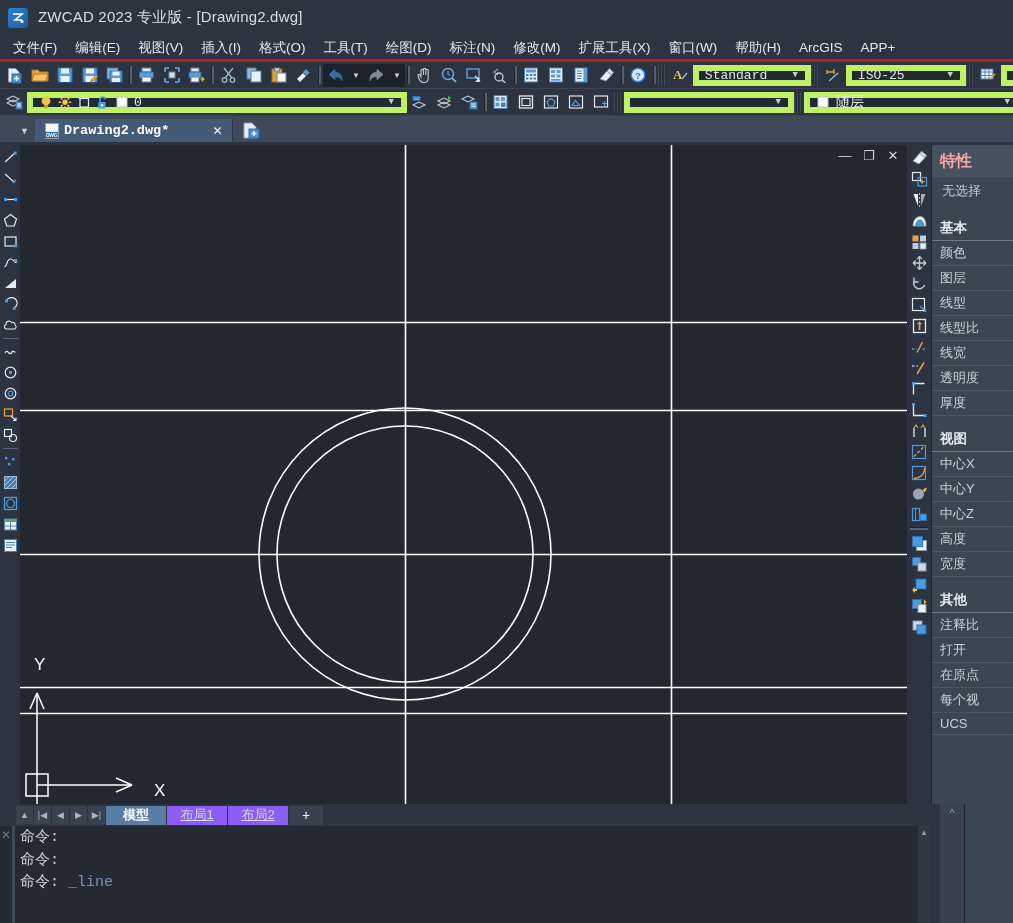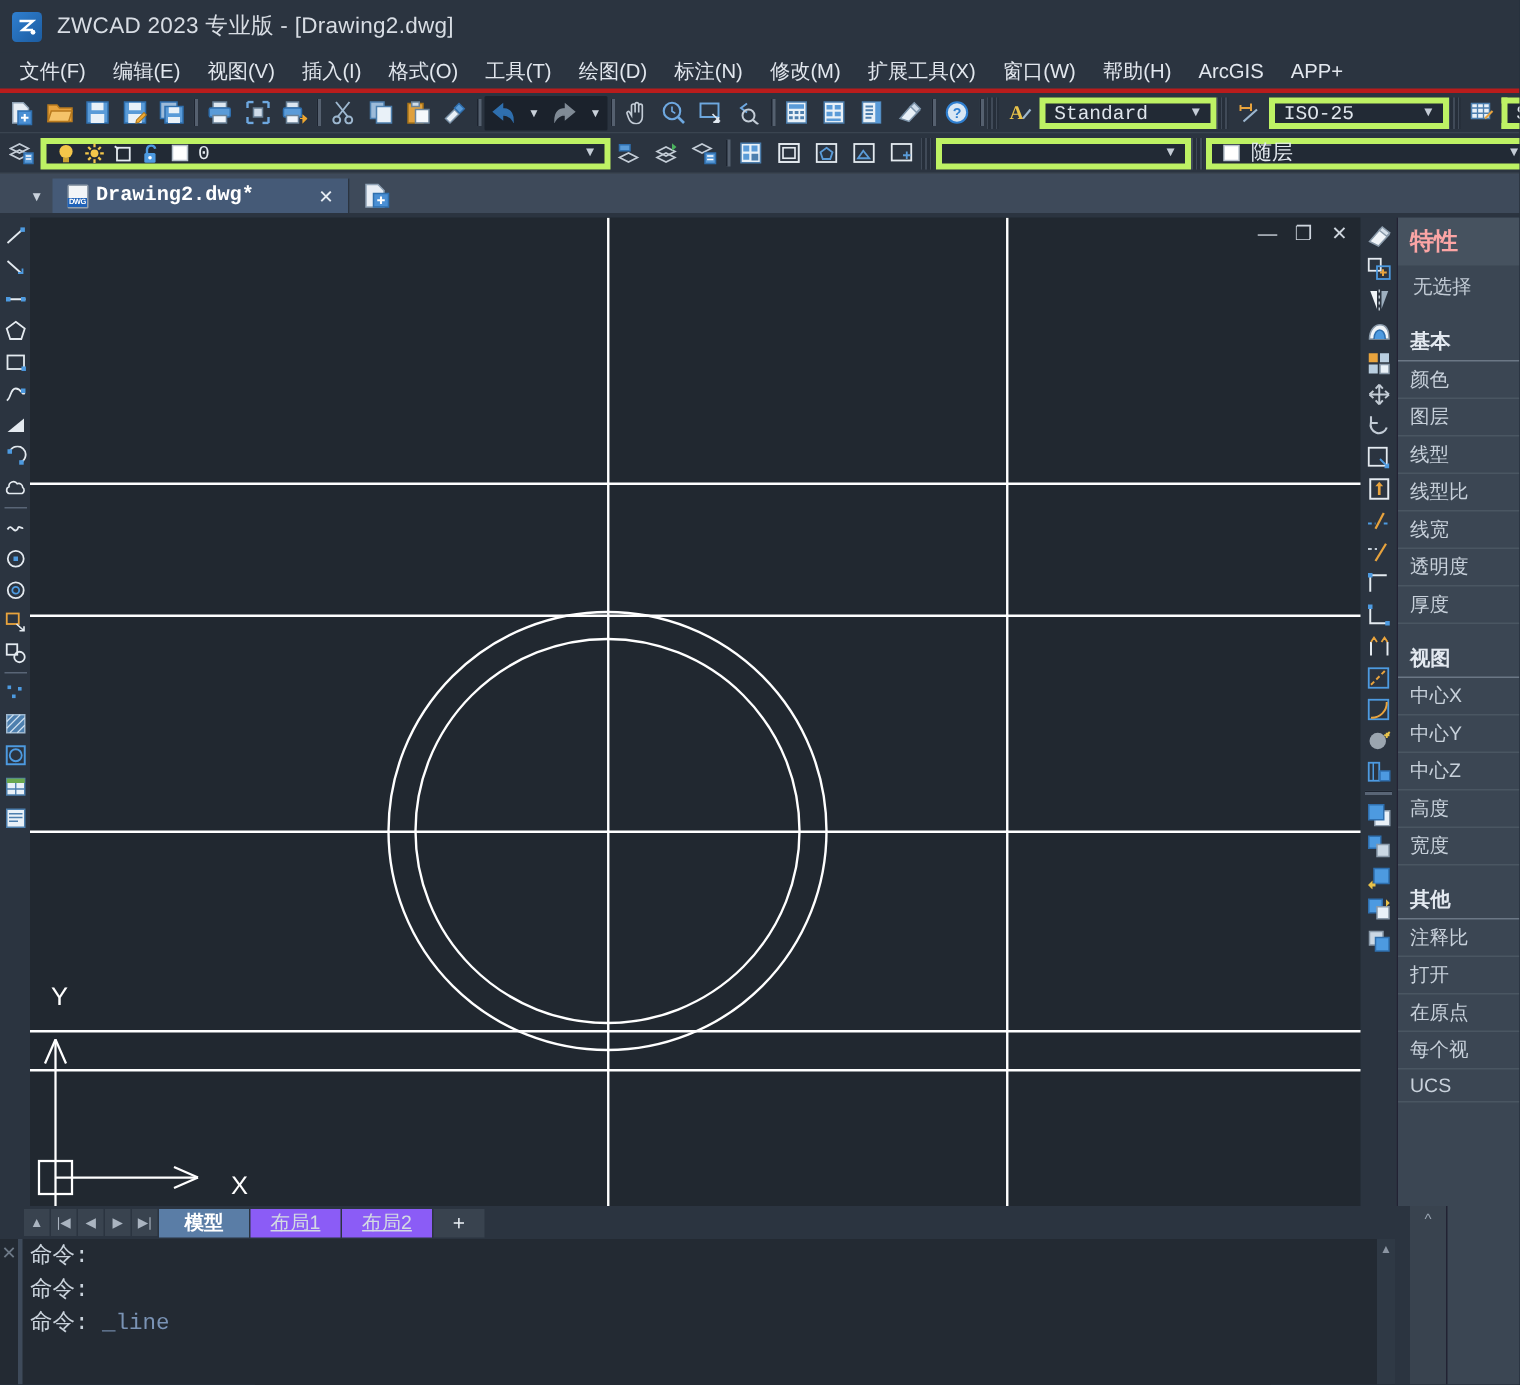--- a/index.html
+++ b/index.html
@@ -43,21 +43,21 @@
   .tb-btn {
     width:25px;height:23px; display:flex;align-items:center;justify-content:center;
     cursor:default; flex:none;
   }
   .tb-sep { width:7px;height:20px; display:flex;align-items:center;justify-content:center; flex:none;}
   .tb-sep::after { content:""; width:2px;height:18px;background:#55606f;border-left:1px solid #1d2430; }
   .tb-grip { width:8px;height:21px;flex:none;
     background:repeating-linear-gradient(90deg,#55606f 0 1px,#222a35 1px 3px);
     opacity:.5; margin-right:2px;}
   .dd-combo {
-    height:21px; background:#222a35; border:4px solid #bef264;
+    height:21px; background:#222a35; border:6px solid #bef264;
     display:flex; align-items:center; color:#dfe5ec; font-size:13px;
     font-family:"Liberation Mono", monospace;
     padding:0 2px 0 6px; position:relative; flex:none;
   }
   .dd-combo .caret { margin-left:auto; padding:0 5px; color:#c4ccd6; font-size:9px;}
   .undo-group { background:#1b222c; display:flex; align-items:center; border-radius:1px;}
   .small-caret { color:#c9d1da; font-size:8px; padding:0 4px; }
 
   
   .doctabs {

